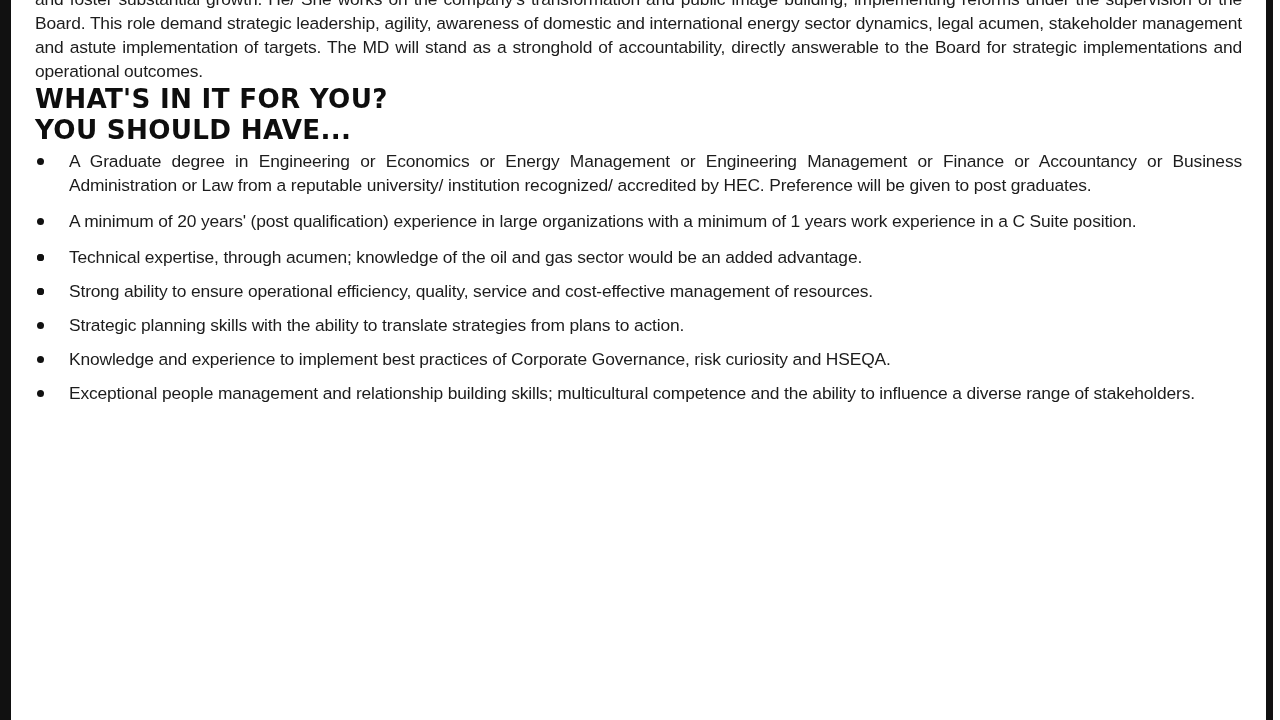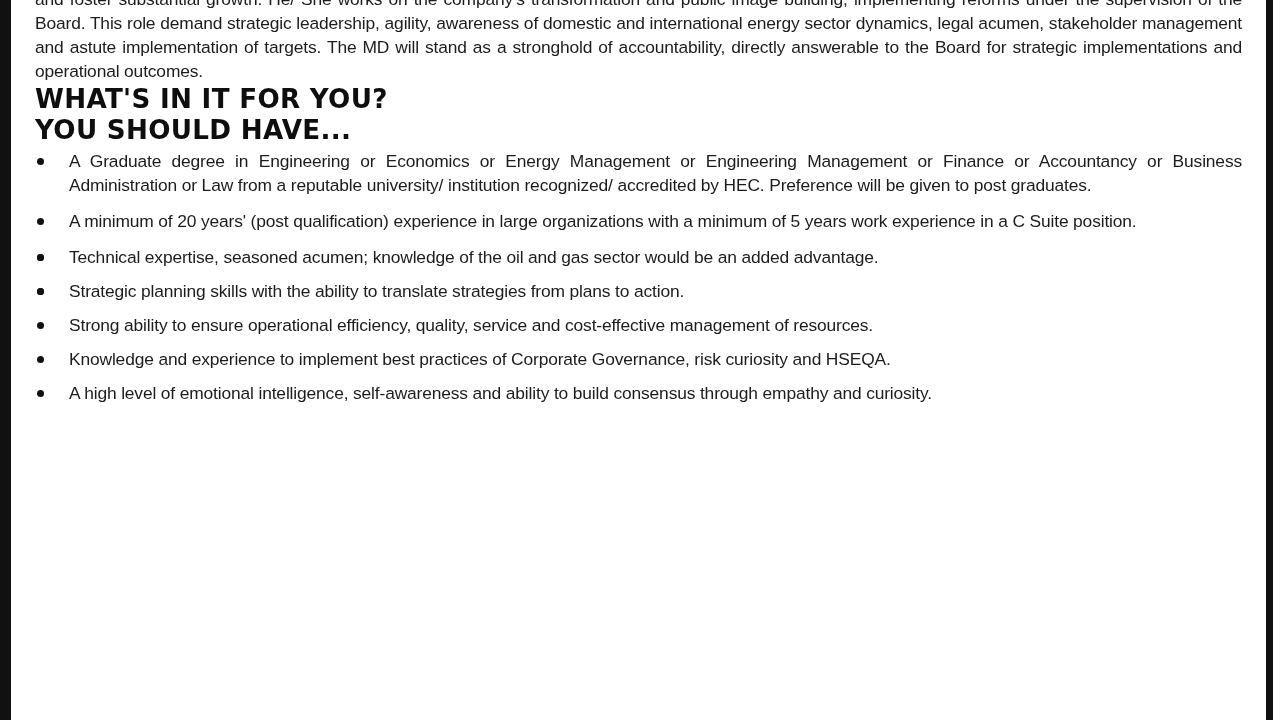--- a/index.html
+++ b/index.html
@@ -90,23 +90,23 @@
     <p class="para">
       <span>and foster substantial growth. He/ She works on the company's transformation and public image building,</span>
       <span>implementing reforms under the supervision of the Board. This role demand strategic leadership, agility, awareness of domestic and international energy sector dynamics, legal acumen, stakeholder management and astute implementation of targets. The MD will stand as a stronghold of accountability, directly answerable to the Board for strategic implementations and operational outcomes.</span>
     </p>
 
     <h2 class="heading h1">WHAT'S IN IT FOR YOU?</h2>
 
     <h2 class="heading h2">YOU SHOULD HAVE...</h2>
     <ul class="bullets">
       <li><span class="bullet-dot"></span><span>A Graduate degree in Engineering or Economics or Energy Management or Engineering Management or Finance or Accountancy or Business Administration or Law from a reputable university/ institution recognized/ accredited by HEC. Preference will be given to post graduates.</span></li>
-      <li><span class="bullet-dot"></span><span>A minimum of 20 years' (post qualification) experience in large organizations with a minimum of 5 years work experience in a C Suite position.</span></li>
+      <li><span class="bullet-dot"></span><span>A minimum of 20 years' (post qualification) experience in large organizations with a minimum of 1 years work experience in a C Suite position.</span></li>
       <li><span class="bullet-dot"></span></li>
-      <li class="single"><span class="bullet-dot"></span><span>Technical expertise, seasoned acumen; knowledge of the oil and gas sector would be an added advantage.</span></li>
+      <li class="single"><span class="bullet-dot"></span><span>Technical expertise, through acumen; knowledge of the oil and gas sector would be an added advantage.</span></li>
       <li class="single"><span class="bullet-dot"></span></li>
+      <li class="single"><span class="bullet-dot"></span><span>Strong ability to ensure operational efficiency, quality, service and cost-effective management of resources.</span></li>
       <li class="single"><span class="bullet-dot"></span><span>Strategic planning skills with the ability to translate strategies from plans to action.</span></li>
-      <li class="single"><span class="bullet-dot"></span><span>Strong ability to ensure operational efficiency, quality, service and cost-effective management of resources.</span></li>
       <li class="single"><span class="bullet-dot"></span><span>Knowledge and experience to implement best practices of Corporate Governance, risk curiosity and HSEQA.</span></li>
-      <li class="single"><span class="bullet-dot"></span><span>A high level of emotional intelligence, self-awareness and ability to build consensus through empathy and curiosity.</span></li>
+      <li><span class="bullet-dot"></span><span>Exceptional people management and relationship building skills; multicultural competence and the ability to influence a diverse range of stakeholders.</span></li>
     </ul>
   </div>
 </div>
 
 </body></html>

